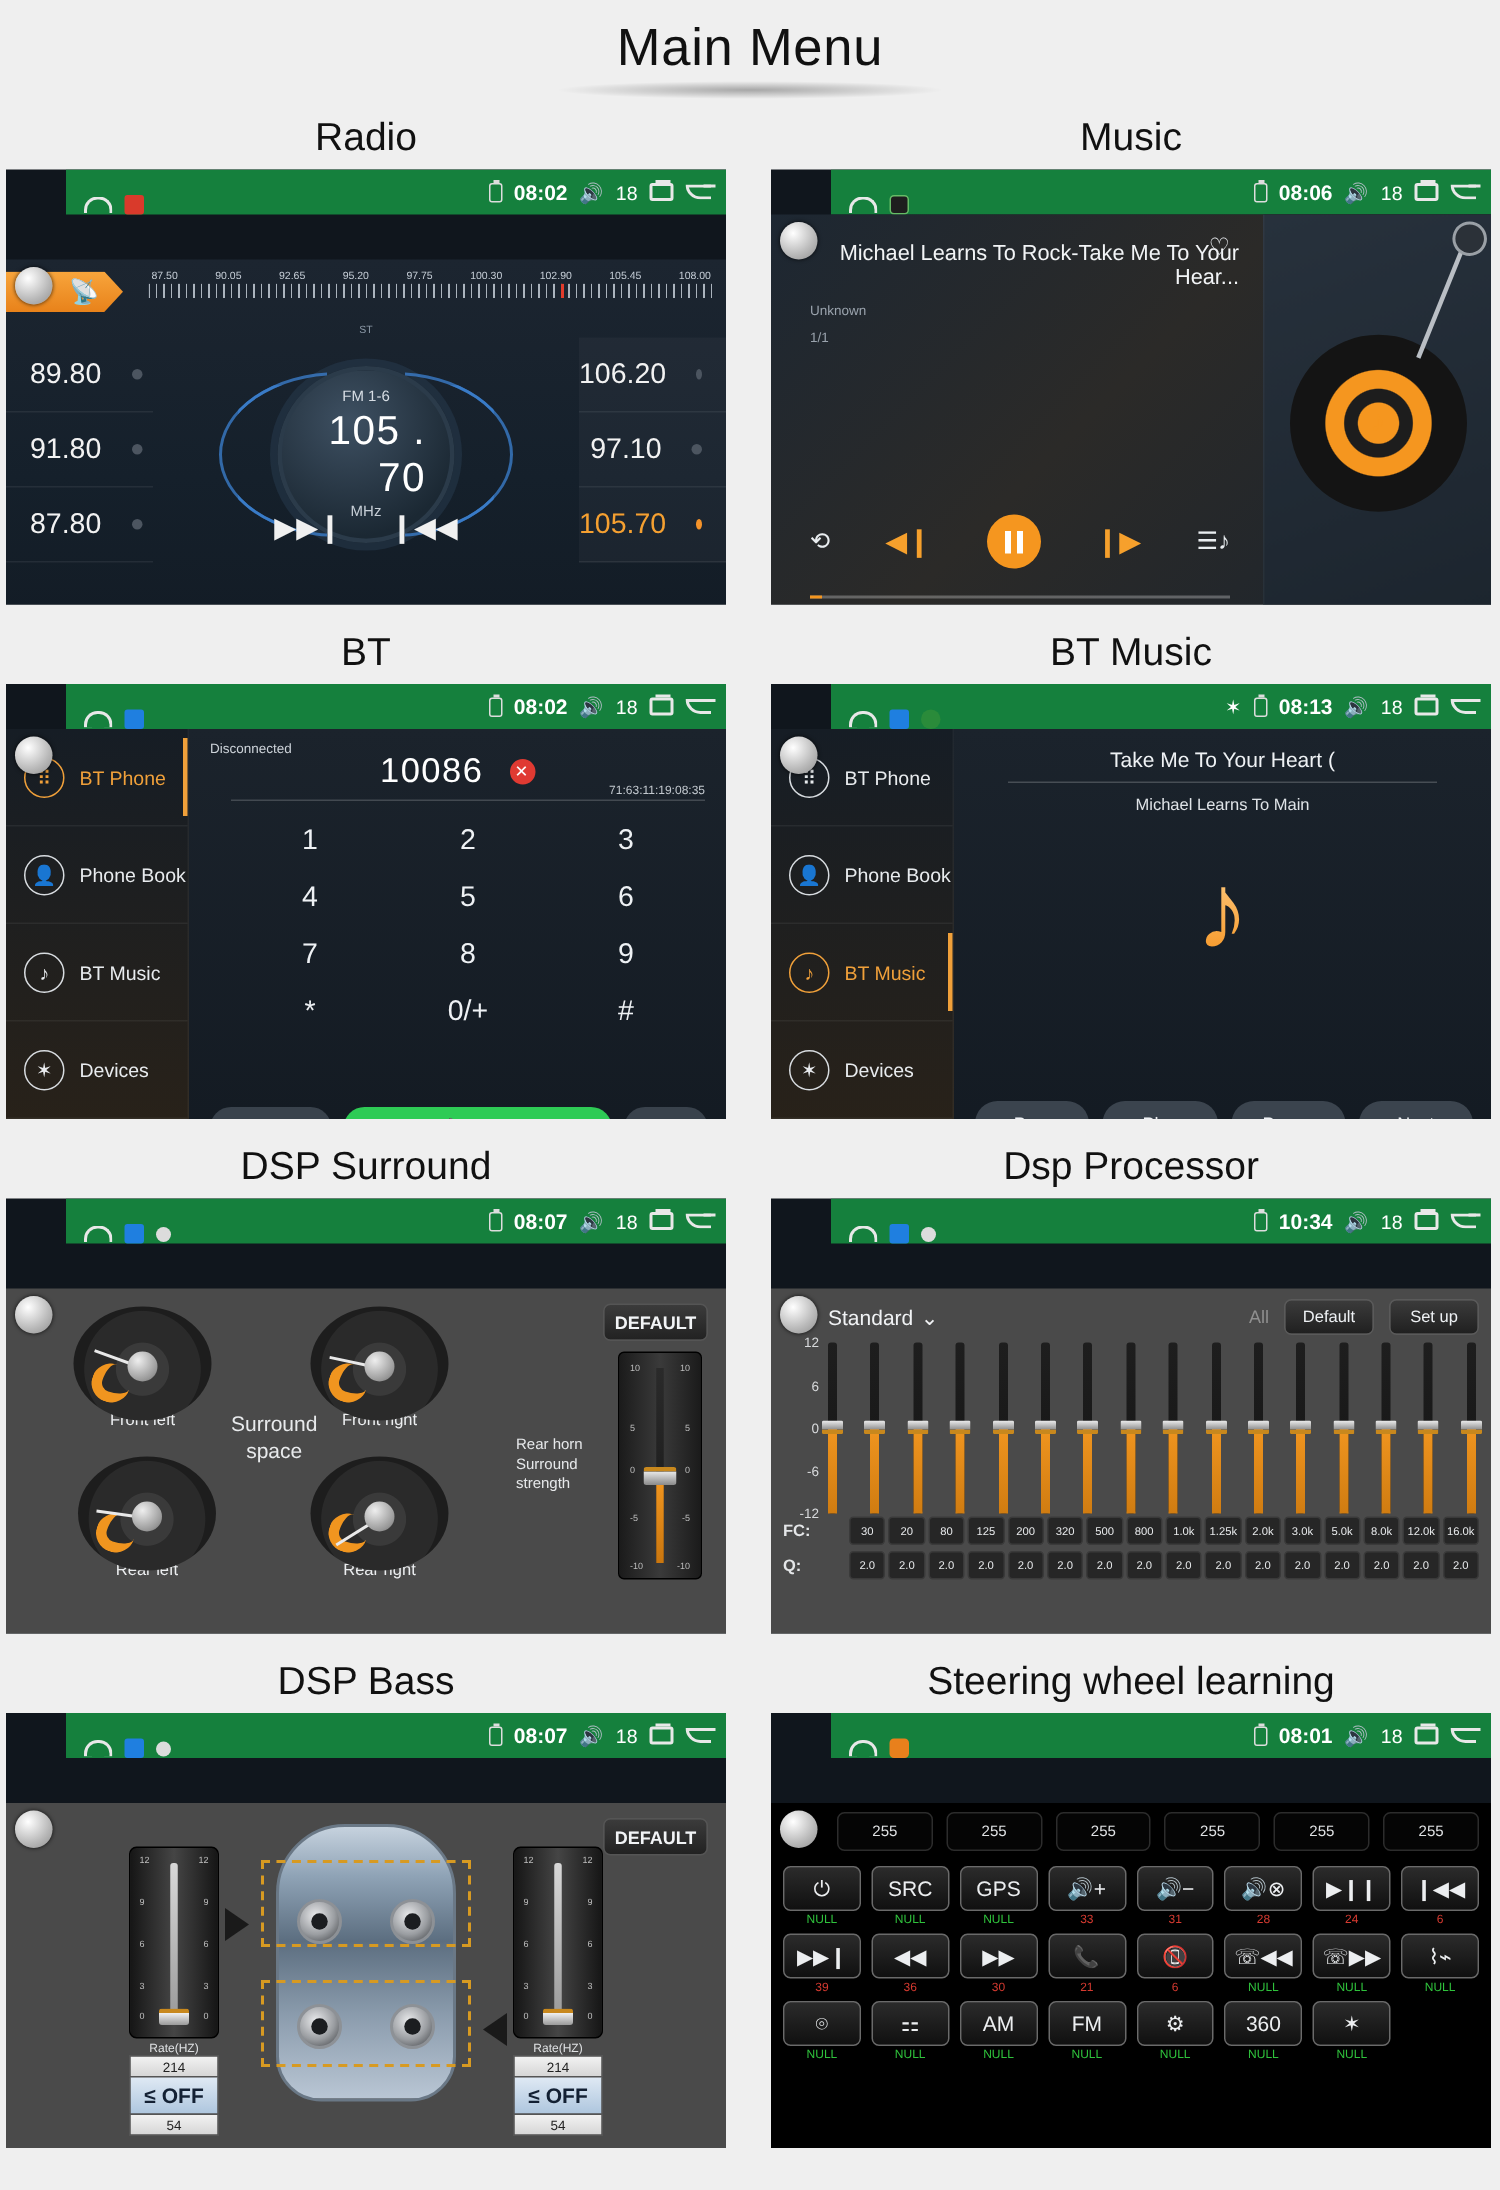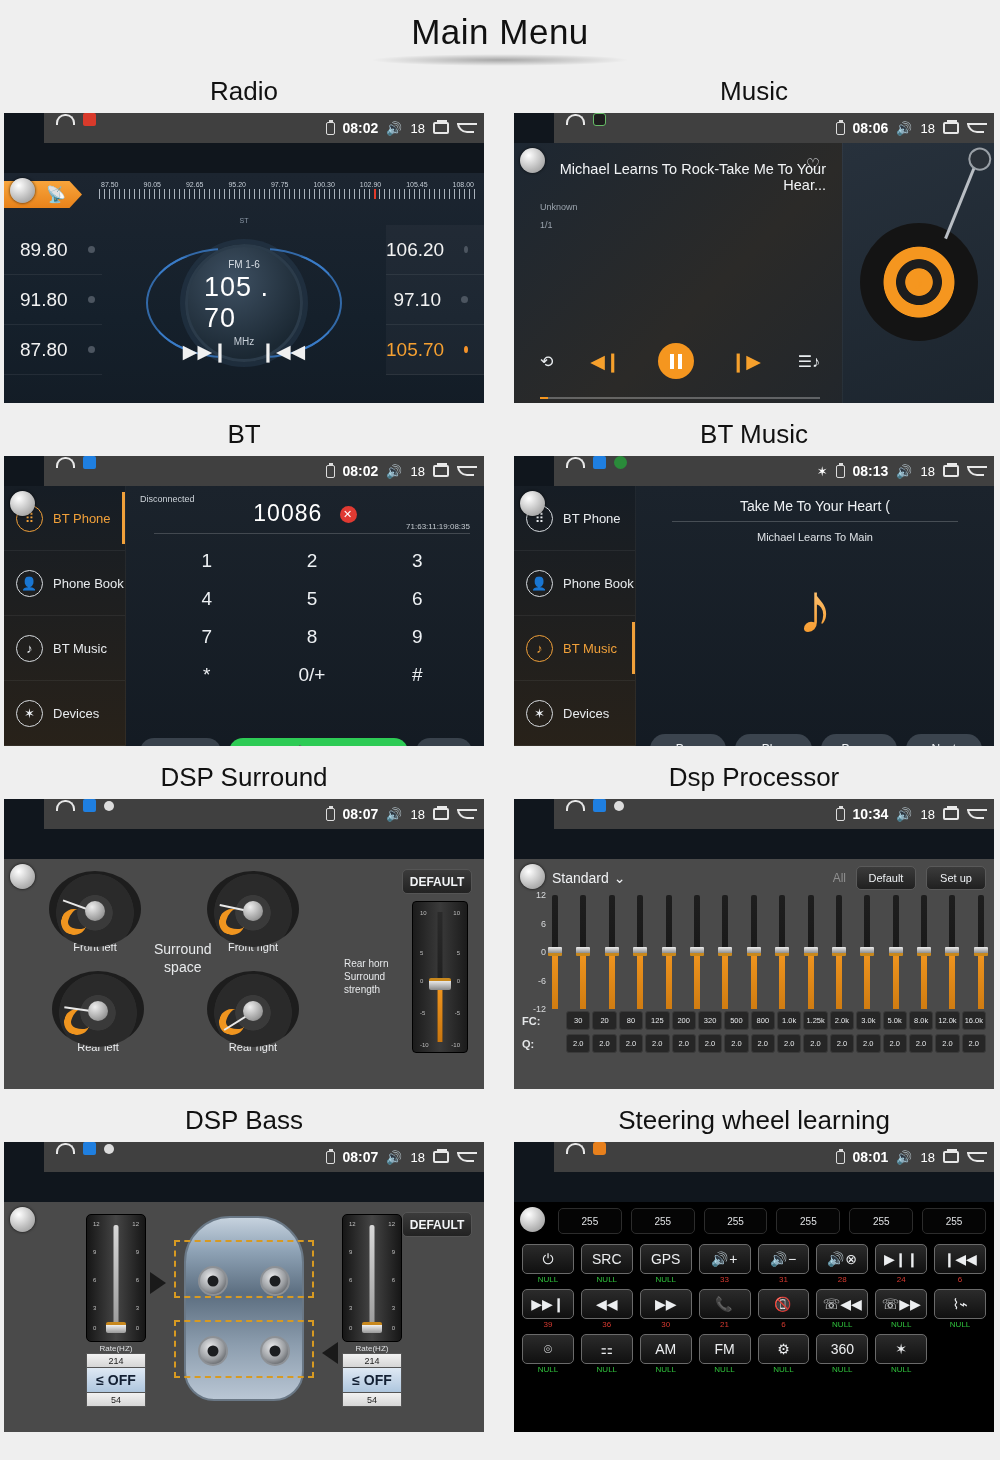--- a/index.html
+++ b/index.html
@@ -37,22 +37,22 @@
     padding:4px 0 6px;
   }
   .screen {
     width:480px; height:290px;
     background:#10161d;
     position:relative;
     overflow:hidden;
   }
   
   .statusbar {
-    height:30px; background:#404040;
-    display:flex; align-items:flex-start;
+    height:30px; background:#15803d;
+    display:flex; align-items:flex-end;
     padding:0 12px; position:relative;margin-left:40px;
   }
   .sb-left { display:flex; align-items:center; gap:8px; }
   .sb-right {
     position:absolute; right:10px; top:0; height:30px;
     display:flex; align-items:center; gap:8px;
     color:#fff; font-size:13px;
   }
   .home-ic { width:19px; height:11px; border:2px solid #e8e8e8; border-bottom:none;
              border-radius:9px 9px 0 0; }
@@ -95,21 +95,21 @@
   .preset-col.left .preset{padding-left:16px;justify-content:flex-start;gap:20px;}
   .preset-col.right .preset{padding-right:16px;justify-content:flex-end;flex-direction:row;gap:20px;}
   .preset .num{color:#f2f2f2;font-size:19px;}
   .preset .dot{width:7px;height:7px;border-radius:50%;background:#4c5560;}
   .preset.active .num{color:#f5a031;}
   .preset.active .dot{background:#f5932a;}
   .tuner{position:absolute;left:130px;top:55px;width:220px;height:150px;display:flex;align-items:center;justify-content:center;}
   .dial{width:118px;height:118px;border-radius:50%;
     background:radial-gradient(circle at 40% 30%,#3e5062,#1b2833 75%);
     border:3px solid #2b3b4a;display:flex;flex-direction:column;align-items:center;justify-content:center;
-    box-shadow:0 0 0 5px rgba(40,60,80,.5);}
+    box-shadow:0 0 0 5px rgba(40,60,80,.5);text-align:right;}
   .dial .band{color:#d7dde4;font-size:10px;}
   .dial .freq{color:#fff;font-size:27px;letter-spacing:1px;margin:2px 16px;}
   .dial .unit{color:#c6ced6;font-size:10px;}
   .wave{position:absolute;top:20px;width:160px;height:110px;}
   .wave.l{left:12px;} .wave.r{right:12px;}
   .arc{position:absolute;top:0;width:100%;height:100%;border:2px solid rgba(60,130,210,.75);border-radius:50%;}
   .skip{position:absolute;top:112px;color:#f0f0f0;font-size:19px;cursor:pointer;}
   .skip.prev{left:126px;} .skip.next{right:126px;}
   .chev-up{position:absolute;left:50%;bottom:48px;transform:translateX(-50%);color:#9aa6b2;font-size:12px;}
 
@@ -220,21 +220,21 @@
     background:linear-gradient(180deg,#ededed,#8f8f8f);border-bottom:3px solid #c8881d;}
   .eq-rows{position:absolute;left:8px;right:8px;top:152px;}
   .eq-row{display:flex;align-items:center;margin-bottom:4px;}
   .eq-row .rlabel{width:44px;color:#e4e6e8;font-size:11px;font-weight:bold;}
   .eq-row .cells{flex:1;display:flex;justify-content:space-between;gap:2px;}
   .eq-cell{flex:1;height:19px;border-radius:3px;background:#262626;border:1px solid #3a3a3a;
     color:#e6e8ea;font-size:7.5px;display:flex;align-items:center;justify-content:center;}
 
   
   .bass-body{height:100%;background:#4a4a4a;position:relative;}
-  .bslider{position:absolute;top:12px;width:60px;}
+  .bslider{position:absolute;top:29px;width:60px;}
   .bslider.l{left:82px;} .bslider.r{right:82px;}
   .bs-box{height:128px;border-radius:5px;border:1px solid #000;position:relative;
     background:linear-gradient(90deg,#161616,#454545,#161616);}
   .bs-box .trk{position:absolute;left:50%;transform:translateX(-50%);top:10px;bottom:12px;width:5px;
     background:linear-gradient(180deg,#d8d8d8,#9a9a9a);border-radius:2px;}
   .bs-box .th{position:absolute;left:50%;transform:translateX(-50%);bottom:8px;width:20px;height:11px;border-radius:2px;
     background:linear-gradient(180deg,#f0f0f0,#9a9a9a);border-top:3px solid #c8881d;}
   .bs-box .sn{position:absolute;color:#bfbfbf;font-size:6px;}
   .bs-rate{text-align:center;color:#dfe1e3;font-size:8px;margin-top:2px;}
   .bs-val{height:15px;background:linear-gradient(180deg,#f2f2f2,#d6d6d6);color:#222;font-size:9px;

